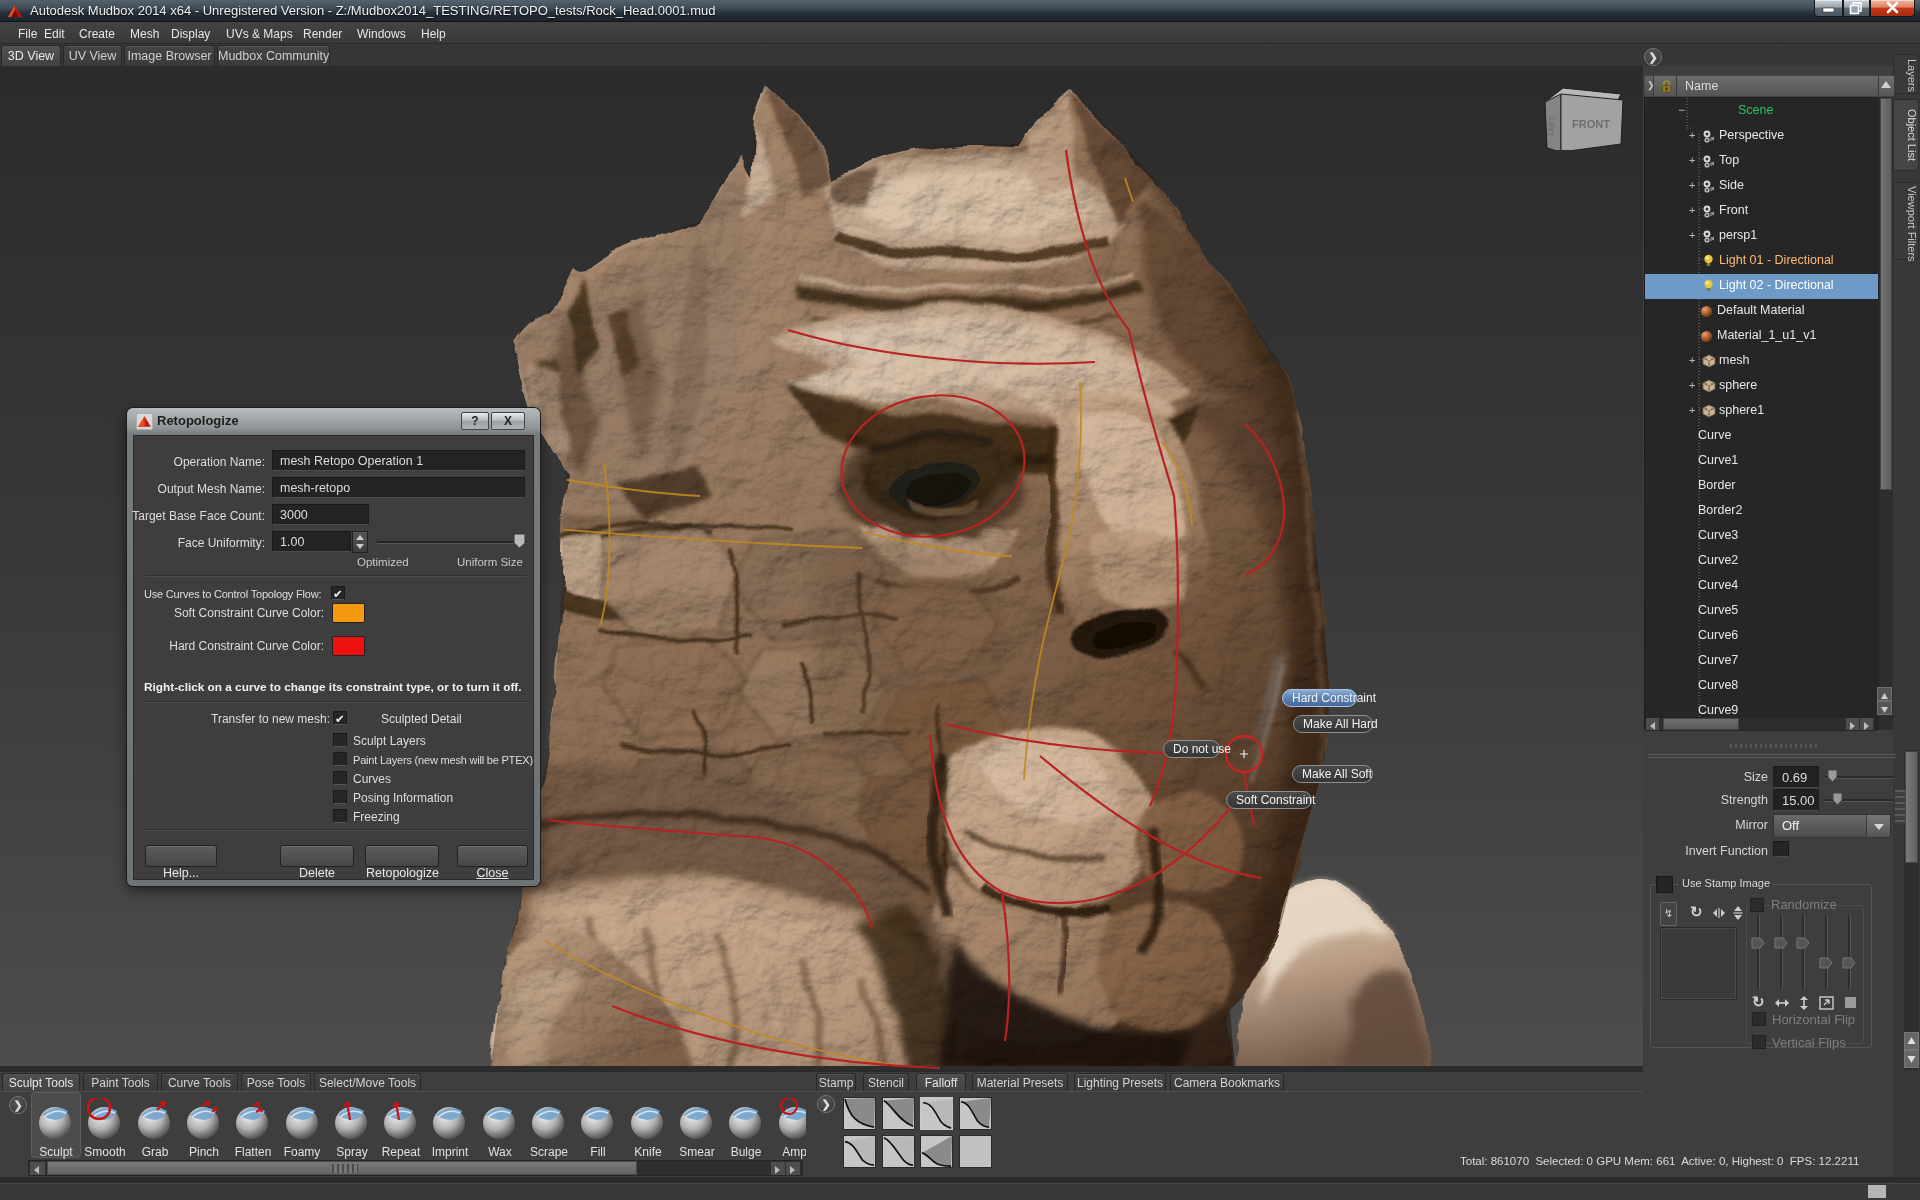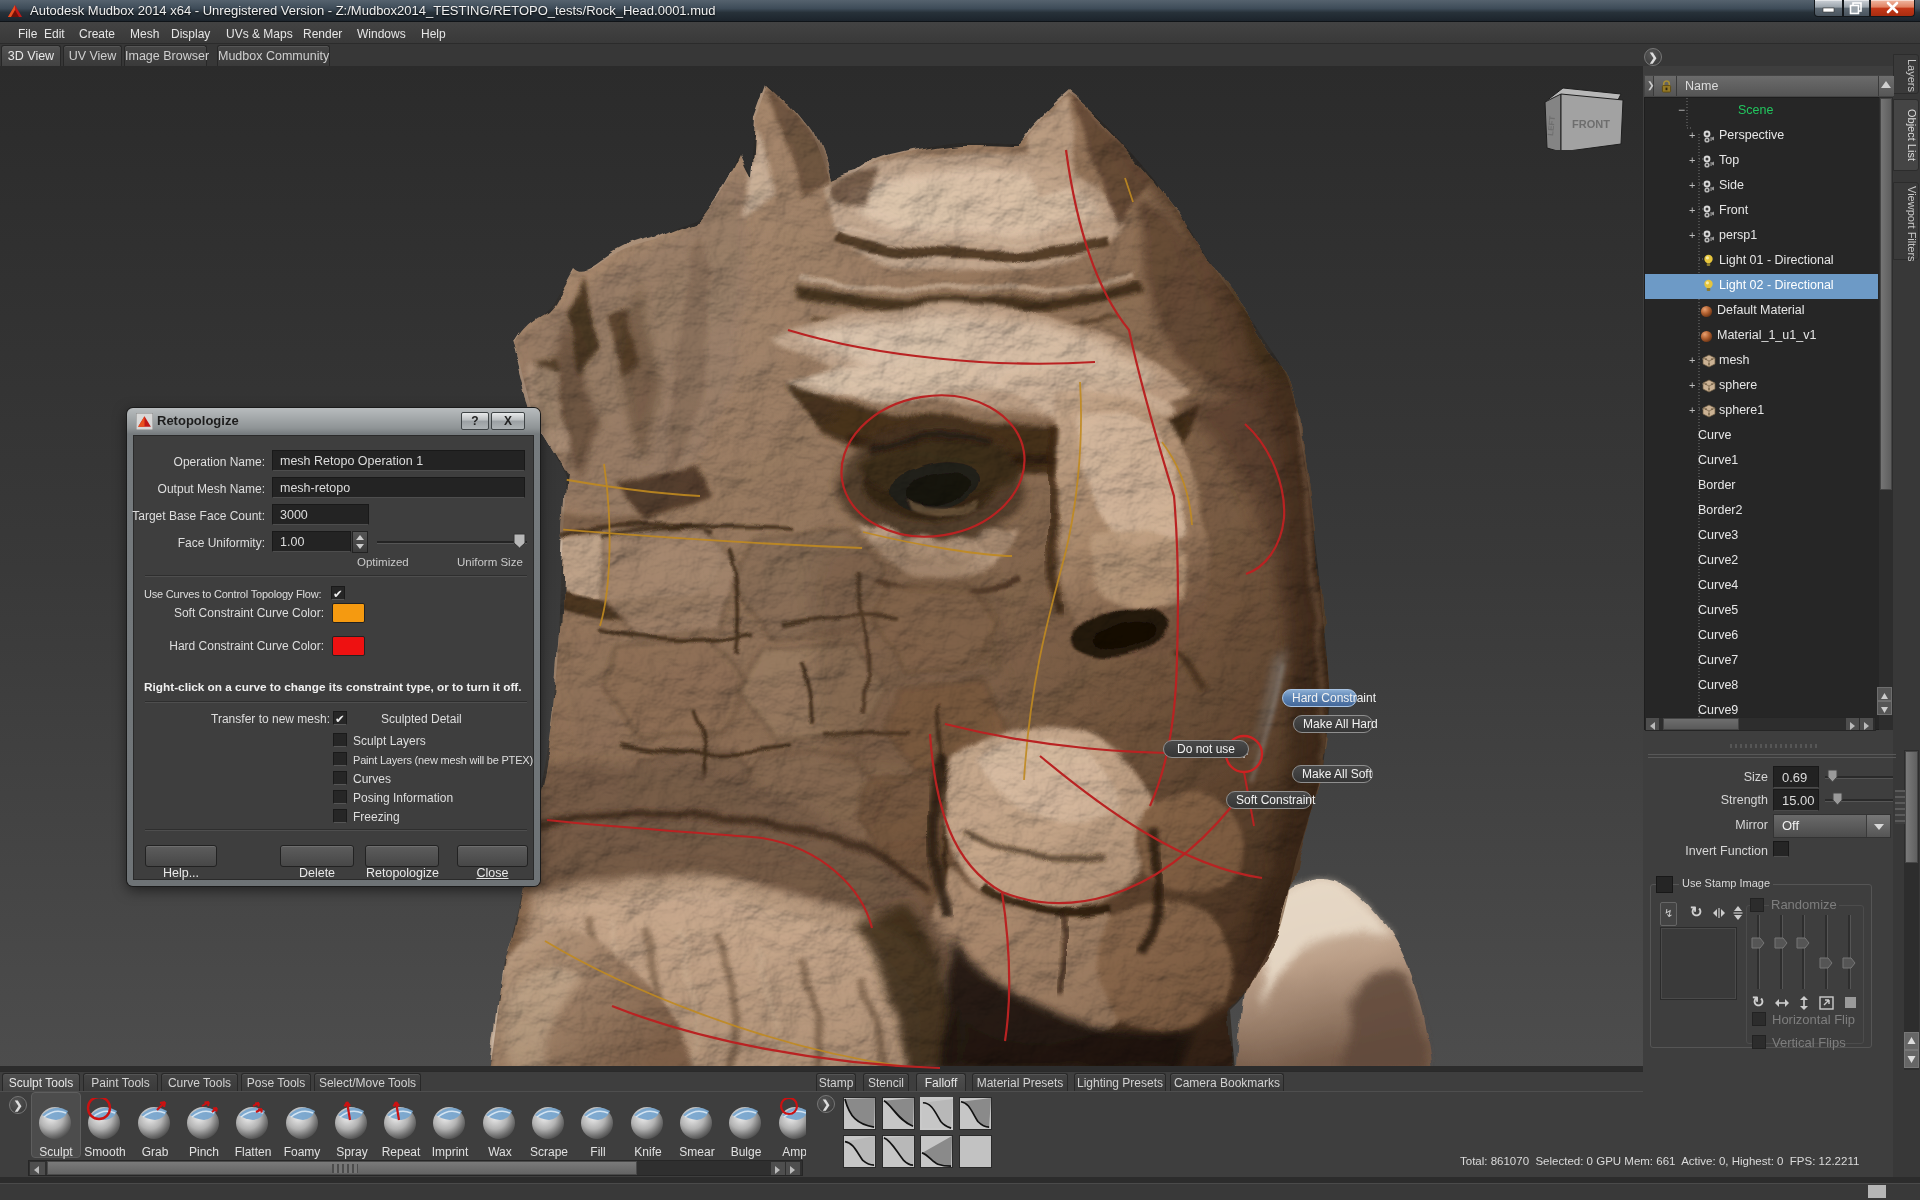--- a/index.html
+++ b/index.html
@@ -124,21 +124,21 @@
   <span style="left:171px">Display</span>
     <span style="left:226px">UVs &amp; Maps</span>
   <span style="left:303px">Render</span>
     <span style="left:357px">Windows</span>
   <span style="left:421px">Help</span>
 </div>
 
 <div id="tabbar">
   <div class="vtab active" style="left:1px; width:60px;">3D View</div>
   <div class="vtab" style="left:63px; width:59px;">UV View</div>
-  <div class="vtab" style="left:124px; width:83px;">Image Browser</div>
+  <div class="vtab" style="left:124px; width:91px;">Image Browser</div>
   <div class="vtab" style="left:217px; width:113px;">Mudbox Community</div>
 </div>
 
 <div id="viewport">
 <svg id="headsvg" width="1643" height="1005" viewBox="0 0 1643 1005">
 <defs>
   <linearGradient id="bgv" x1="0" y1="0" x2="0" y2="1">
     <stop offset="0" stop-color="#2b2b2b"></stop>
           <stop offset="0.5" stop-color="#393939"></stop>
           <stop offset="1" stop-color="#4d4d4d"></stop>
@@ -379,21 +379,21 @@
 <svg class="abs" style="left:1535px; top:14px;" width="90" height="70" viewBox="0 0 90 70">
   <polygon points="10,22 28,8 86,14 82,22" fill="#b8b8b8" stroke="#1e1e1e" stroke-width="1"></polygon>
   <polygon points="10,22 26,14 26,72 12,68" fill="#848484" stroke="#1e1e1e" stroke-width="1"></polygon>
   <polygon points="26,14 88,20 86,64 26,72" fill="#a2a2a2" stroke="#1e1e1e" stroke-width="1"></polygon>
   <text x="56" y="48" font-size="11" font-weight="bold" fill="#6e6e6e" text-anchor="middle" font-family="Liberation Sans">FRONT</text>
   <text x="19" y="46" font-size="8" font-weight="bold" fill="#6e6e6e" text-anchor="middle" font-family="Liberation Sans" transform="rotate(-84 19 46)">LEFT</text>
 </svg>
 
 <div class="pill blue" style="left:1282px; top:623px; width:75px;">Hard Constraint</div>
 <div class="pill" style="left:1293px; top:649px; width:80px;">Make All Hard</div>
-<div class="pill" style="left:1163px; top:674px; width:86px;">Do not use</div>
+<div class="pill" style="left:1163px; top:674px; width:57px;">Do not use</div>
 <div class="pill" style="left:1292px; top:699px; width:81px;">Make All Soft</div>
 <div class="pill" style="left:1226px; top:725px; width:86px;">Soft Constraint</div>
 </div>
 
 <div id="dlg">
   <svg class="abs" style="left:9px; top:5px;" width="17" height="17" viewBox="0 0 16 16">
     <rect width="16" height="16" fill="#d8d8d8" stroke="#888"></rect>
     <polygon points="2,13 8,3 14,13" fill="#c01818"></polygon>
     <polygon points="2,13 8,3 8,13" fill="#e85020"></polygon>
   </svg>
@@ -557,21 +557,21 @@
       <circle cx="5" cy="10" r="1.1" fill="#333"></circle>
       <path d="M9 8 l3-1.5 v4 l-3-1.5 z" fill="#999"></path>
       <rect x="8.3" y="7" width="1.6" height="4" fill="#777"></rect>
     </svg>
 <div class="abs" style="left:1719px; top:228px; font-size:12.5px; color:#e6e6e6;">persp1</div>
 <svg class="abs" style="left:1702px; top:254px;" width="13" height="14" viewBox="0 0 13 14">
       <circle cx="6.5" cy="5" r="4.2" fill="#e6c53c"></circle>
       <circle cx="5.4" cy="3.8" r="1.6" fill="#f7eba8"></circle>
       <rect x="4.7" y="9" width="3.6" height="3" rx="1" fill="#8a7a30"></rect>
     </svg>
-<div class="abs" style="left:1719px; top:253px; font-size:12.5px; color:#e5e5e5;">Light 01 - Directional</div>
+<div class="abs" style="left:1719px; top:253px; font-size:12.5px; color:#fdba74;">Light 01 - Directional</div>
 <div class="abs" style="left:1645px; top:274px; width:233px; height:25px; background:#6d9ac6;"></div>
 <svg class="abs" style="left:1702px; top:279px;" width="13" height="14" viewBox="0 0 13 14">
       <circle cx="6.5" cy="5" r="4.2" fill="#e6c53c"></circle>
       <circle cx="5.4" cy="3.8" r="1.6" fill="#f7eba8"></circle>
       <rect x="4.7" y="9" width="3.6" height="3" rx="1" fill="#8a7a30"></rect>
     </svg>
 <div class="abs" style="left:1719px; top:278px; font-size:12.5px; color:#ffffff;">Light 02 - Directional</div>
 <svg class="abs" style="left:1700px; top:305px;" width="13" height="13" viewBox="0 0 13 13">
       <defs>
         <radialGradient id="mg1" cx="0.35" cy="0.3" r="0.8">

